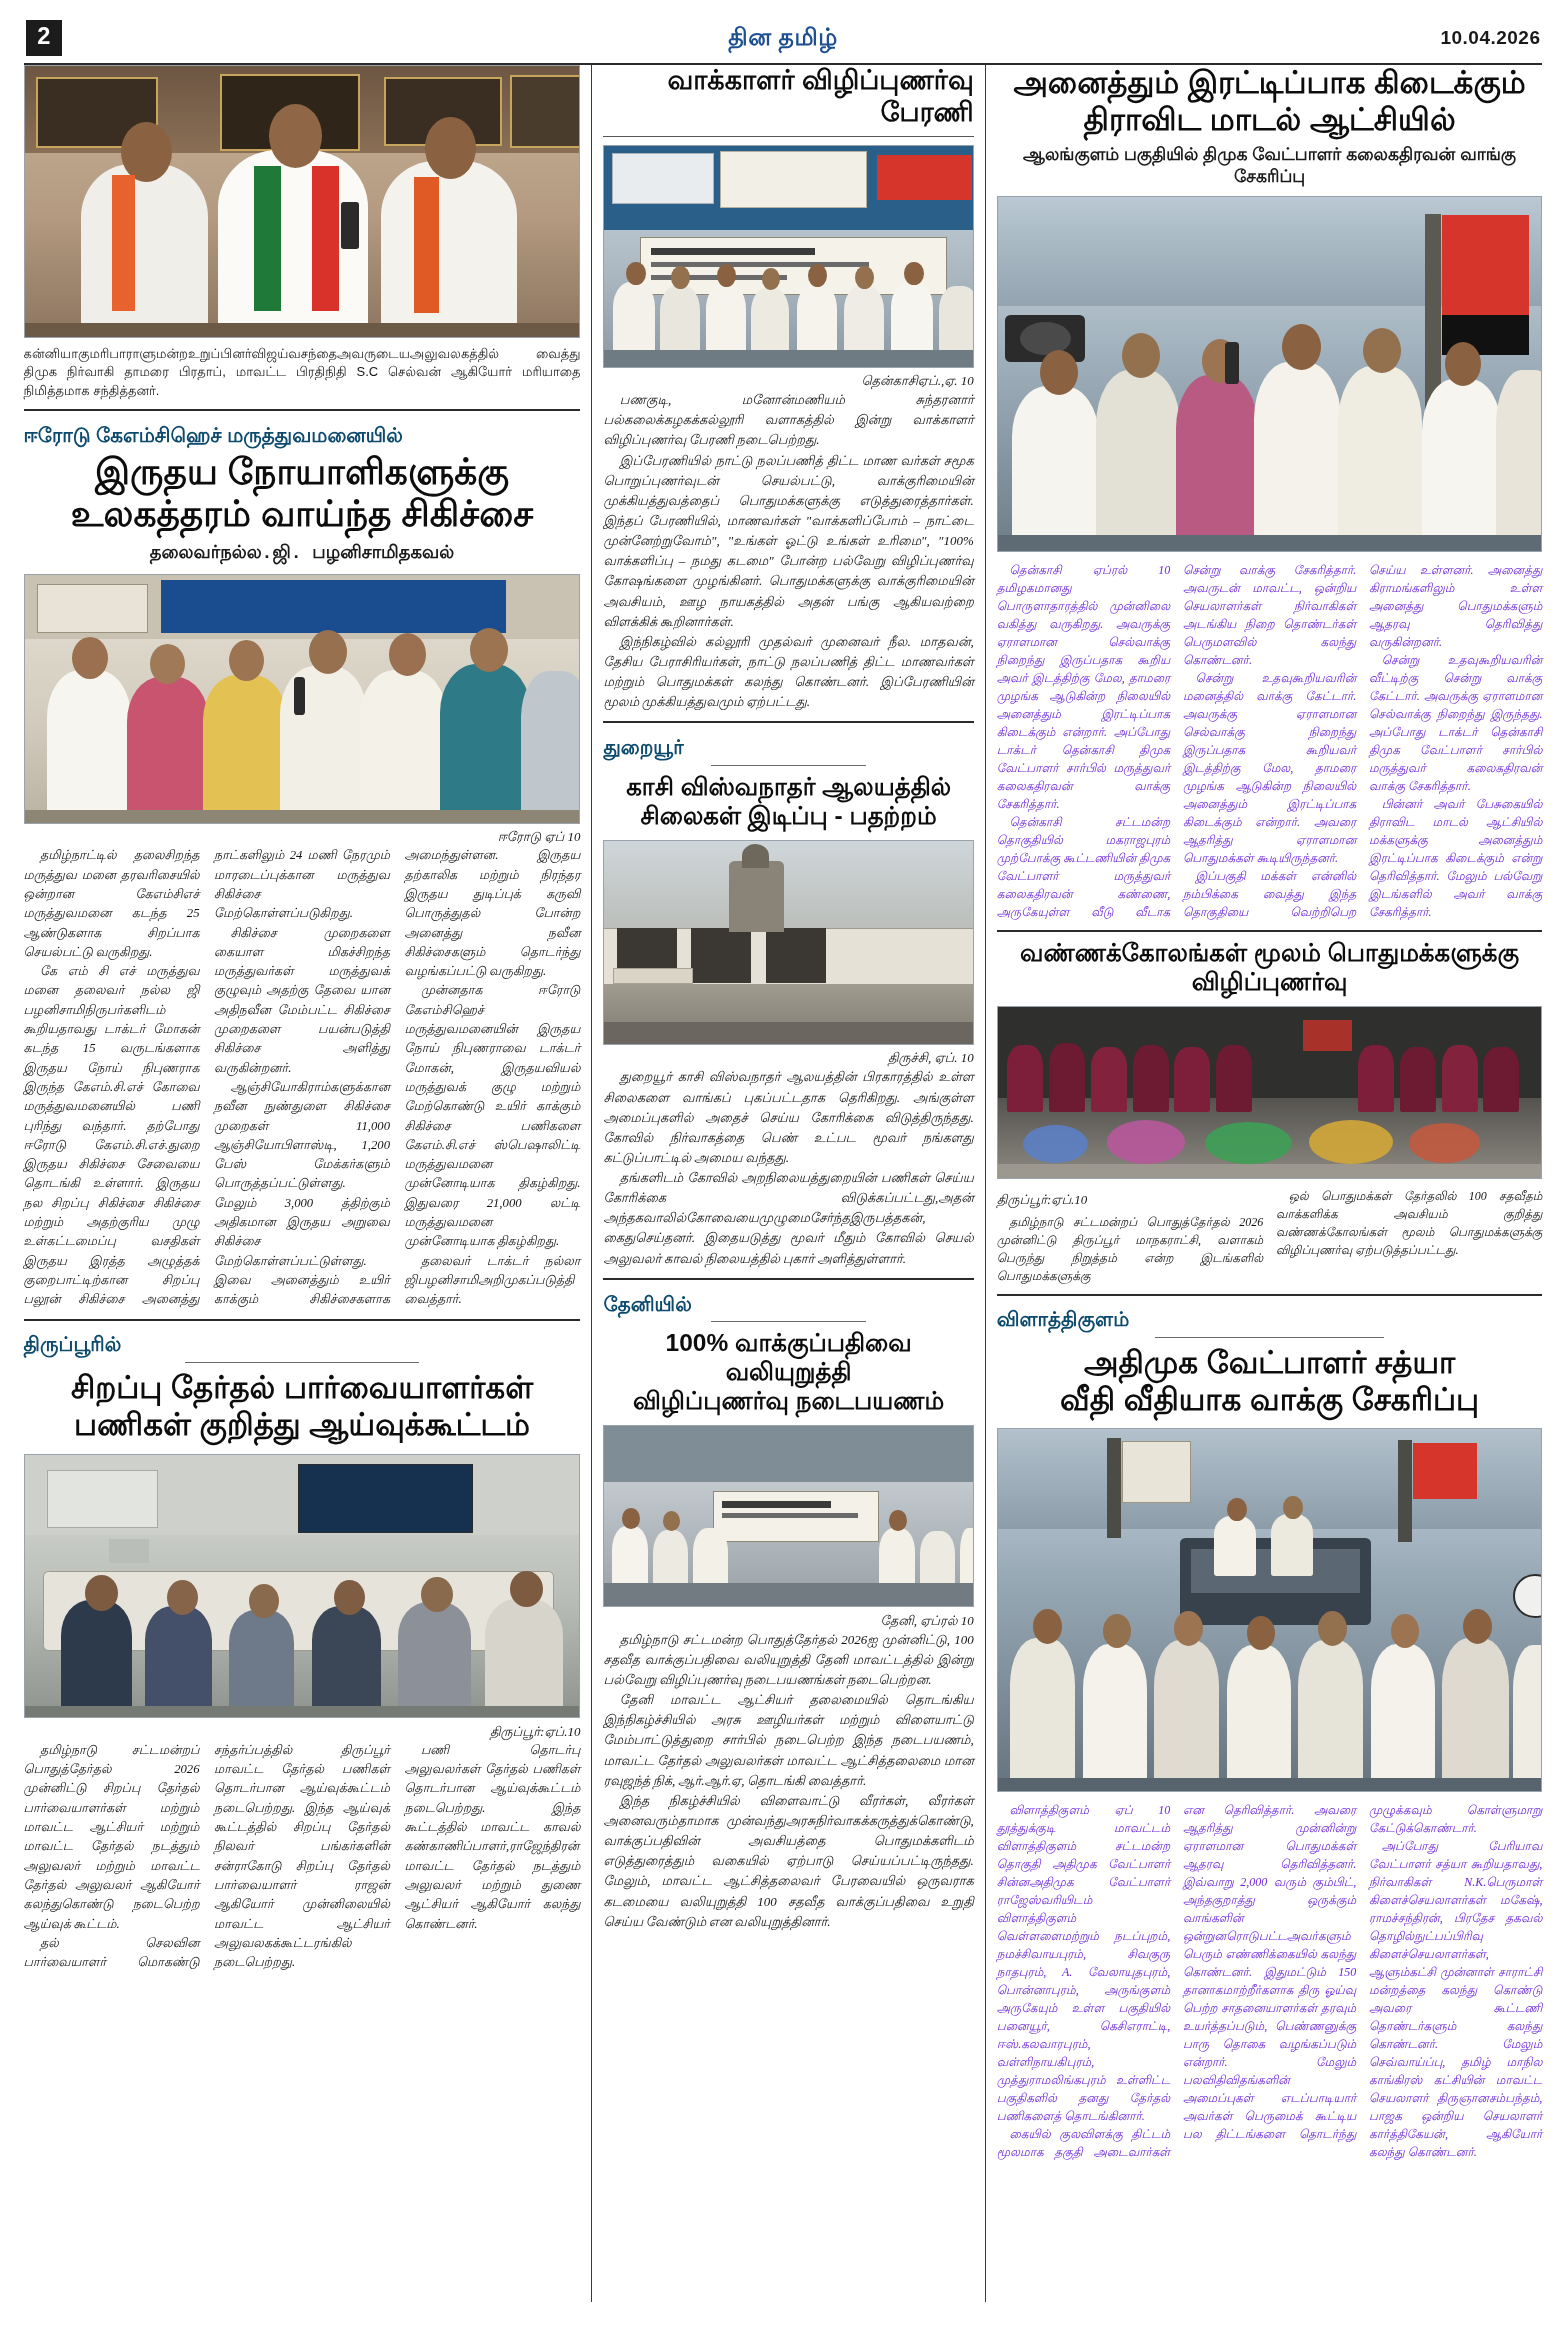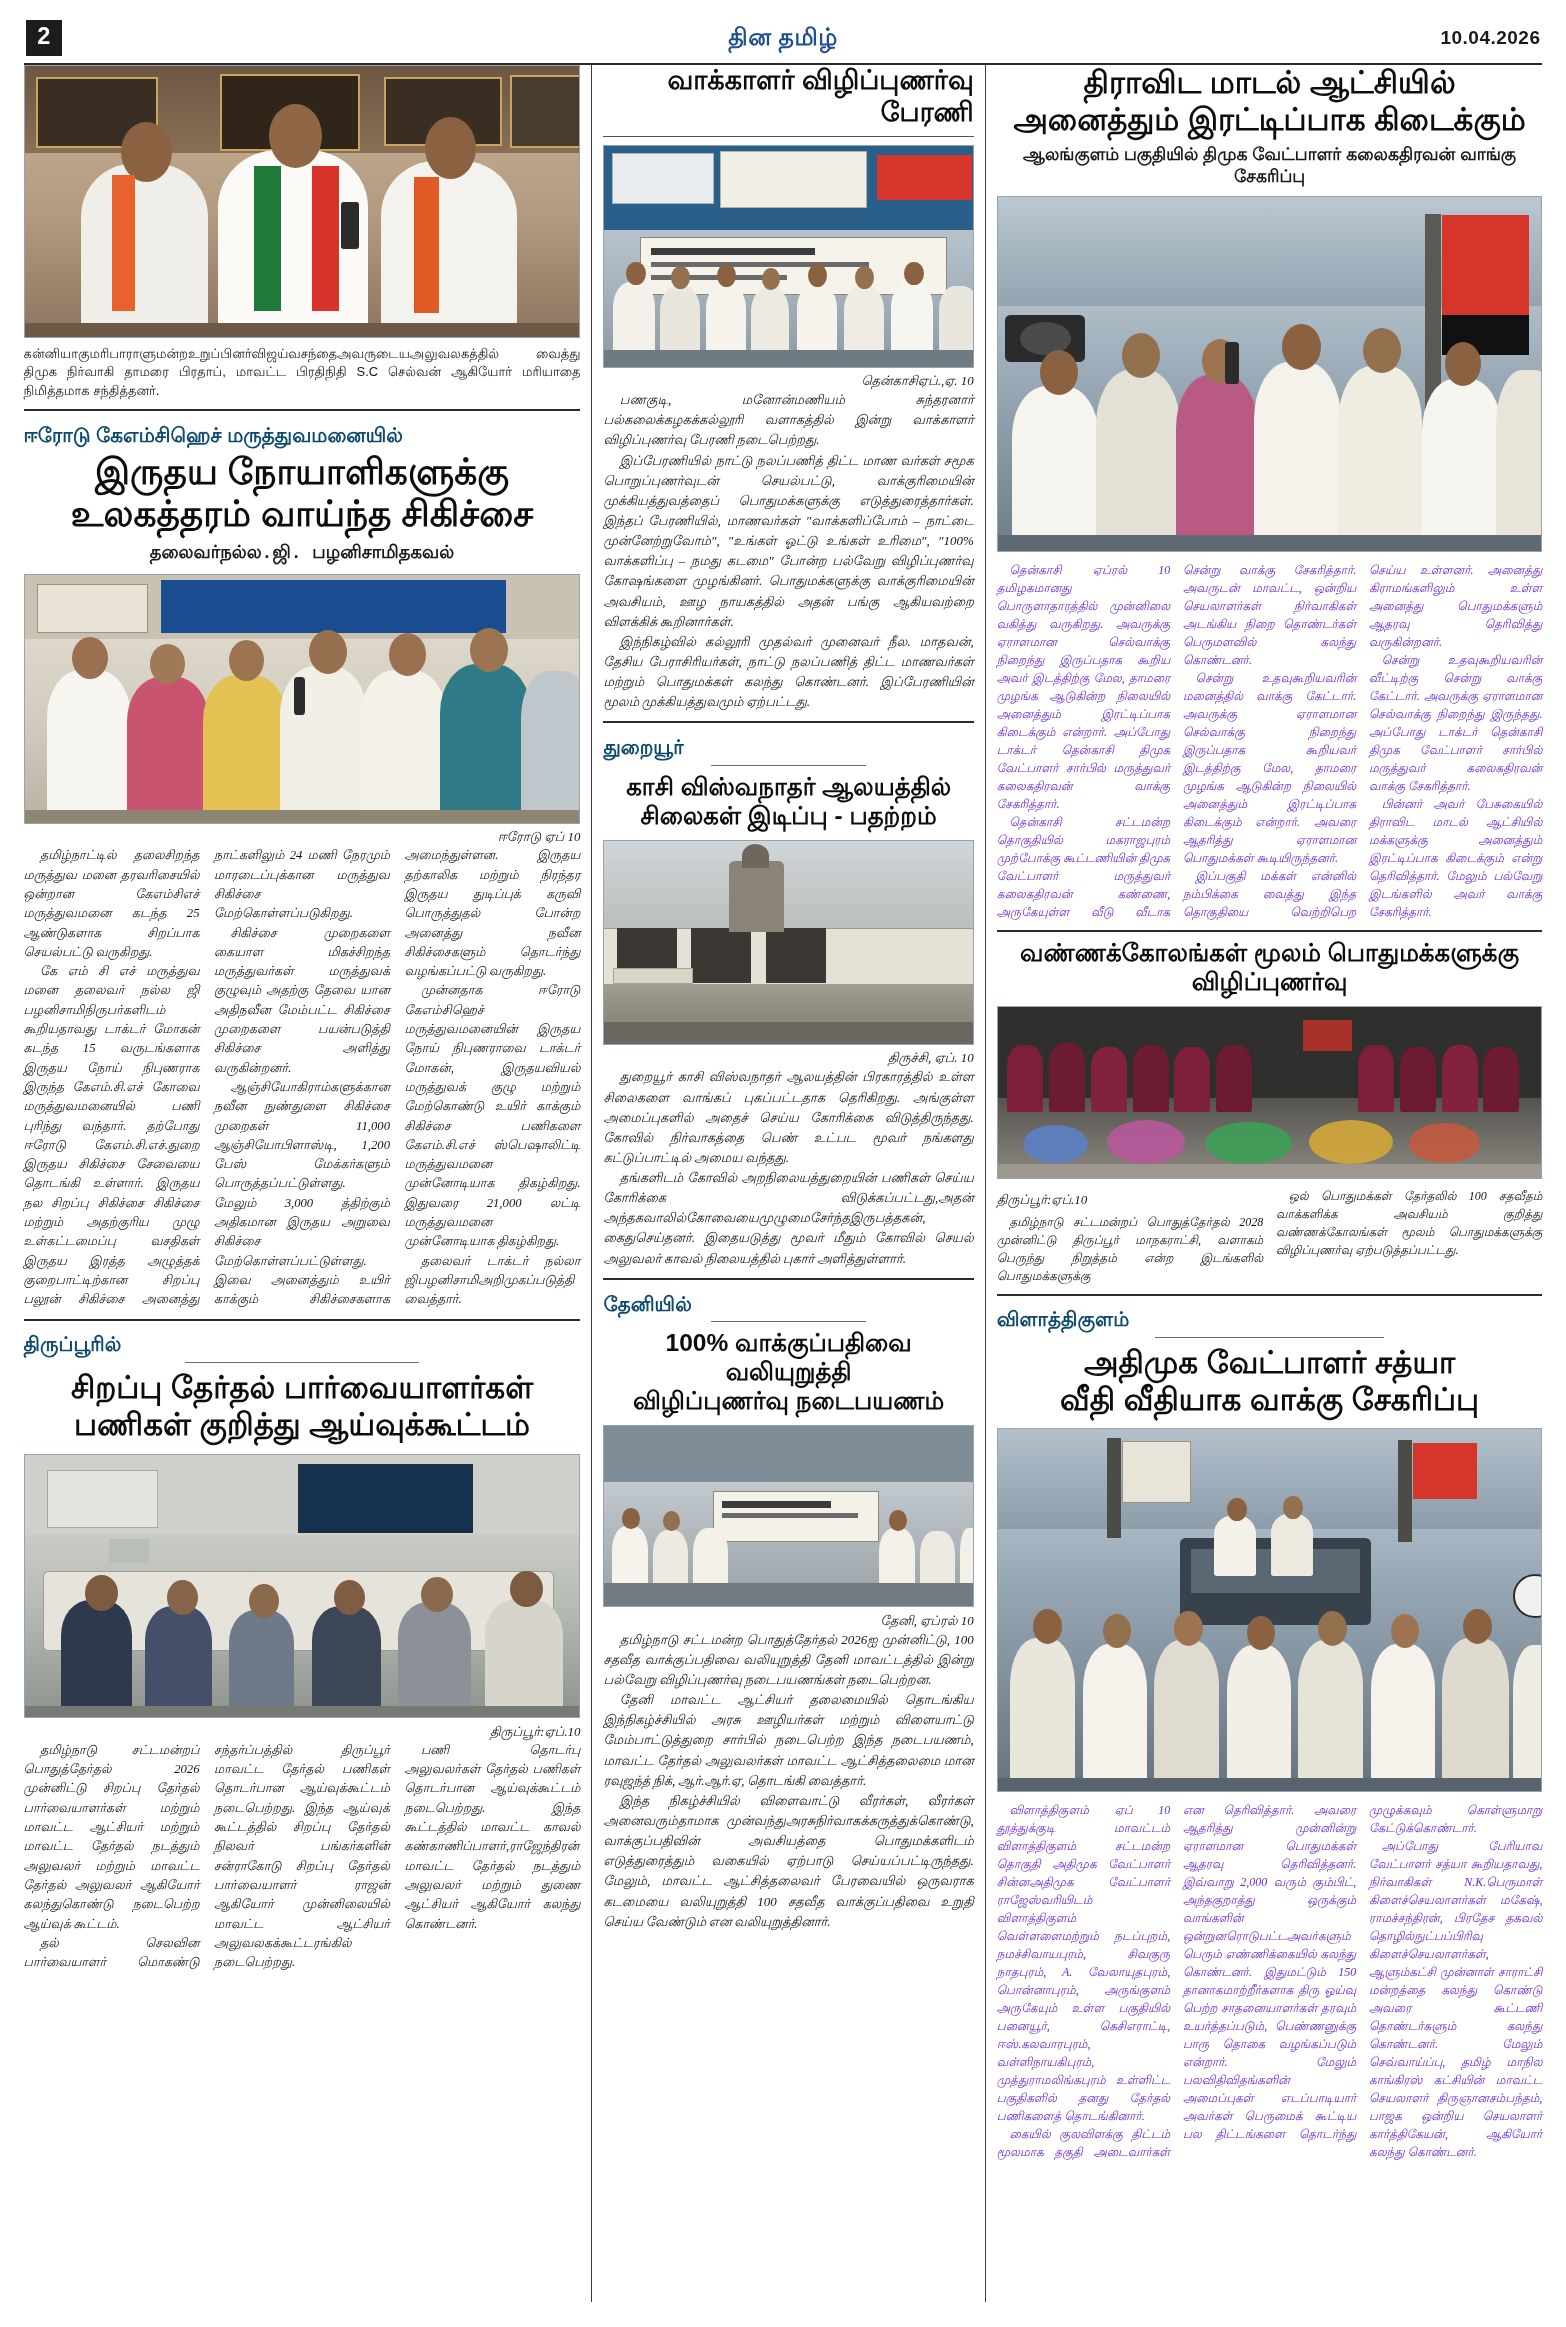--- a/index.html
+++ b/index.html
@@ -325,22 +325,22 @@
       <div class="body1 mid-body">
         <p>தமிழ்நாடு சட்டமன்ற பொதுத்தேர்தல் 2026ஐ முன்னிட்டு, 100 சதவீத வாக்குப்பதிவை வலியுறுத்தி தேனி மாவட்டத்தில் இன்று பல்வேறு விழிப்புணர்வு நடைபயணங்கள் நடைபெற்றன.</p>
         <p>தேனி மாவட்ட ஆட்சியர் தலைமையில் தொடங்கிய இந்நிகழ்ச்சியில் அரசு ஊழியர்கள் மற்றும் விளையாட்டு மேம்பாட்டுத்துறை சார்பில் நடைபெற்ற இந்த நடைபயணம், மாவட்ட தேர்தல் அலுவலர்கள் மாவட்ட ஆட்சித்தலைமை மான ரவுஜந்த் நிக், ஆர்.ஆர்.ஏ, தொடங்கி வைத்தார்.</p>
         <p>இந்த நிகழ்ச்சியில் விளைவாட்டு வீரர்கள், வீரர்கள் அனைவரும்தாமாக முன்வந்துஅரசுநிர்வாகக்கருத்துக்கொண்டு, வாக்குப்பதிவின் அவசியத்தை பொதுமக்களிடம் எடுத்துரைத்தும் வகையில் ஏற்பாடு செய்யப்பட்டிருந்தது. மேலும், மாவட்ட ஆட்சித்தலைவர் பேரவையில் ஒருவராக கடமையை வலியுறுத்தி 100 சதவீத வாக்குப்பதிவை உறுதி செய்ய வேண்டும் என வலியுறுத்தினார்.</p>
       </div>
 
     </div>
 
     <div class="col col-right">
 
+      <div class="head-xl s2">அனைத்தும் இரட்டிப்பாக கிடைக்கும்</div>
       <div class="head-xl s2">திராவிட மாடல் ஆட்சியில்</div>
-      <div class="head-xl s2">அனைத்தும் இரட்டிப்பாக கிடைக்கும்</div>
       <div class="subhead">ஆலங்குளம் பகுதியில் திமுக வேட்பாளர் கலைகதிரவன் வாங்கு சேகரிப்பு</div>
 
       <div class="photo" style="height:356px;margin-top:9px;background:#9fb0bc;">
         <div class="sc" style="inset:0;background:linear-gradient(180deg,#cfd9e0 0%,#9fb0bc 45%,#6d7d88 100%);"></div>
         <div class="sc" style="left:0;top:0;width:100%;height:109px;background:linear-gradient(180deg,#b9c8d2,#93a4b0);"></div>
         <div class="sc" style="left:427px;top:16.4px;width:16.4px;height:273px;background:#5a5a52;"></div>
         <div class="sc" style="left:444px;top:18px;width:87px;height:136px;background:#d6352c;"></div>
         <div class="sc" style="left:444px;top:118px;width:87px;height:40px;background:#111;"></div>
         <div class="sc" style="left:7.3px;top:118px;width:80px;height:47px;background:#2b2b2b;border-radius:5.5px;"></div>
         <div class="sc" style="left:22px;top:125px;width:51px;height:33px;background:#4a4a4a;border-radius:50%;"></div>
@@ -392,21 +392,21 @@
         <div class="sc" style="left:207px;top:115px;width:87px;height:42px;background:#3f9e57;border-radius:50%;opacity:.92;"></div>
         <div class="sc" style="left:311px;top:113px;width:84px;height:44px;background:#d0a63a;border-radius:50%;opacity:.92;"></div>
         <div class="sc" style="left:411px;top:116px;width:71px;height:40px;background:#c25a3f;border-radius:50%;opacity:.9;"></div>
         <div class="sc" style="left:25.5px;top:118px;width:65px;height:38px;background:#5b7fc4;border-radius:50%;opacity:.9;"></div>
         <div class="grnd" style="height:14.5px;background:#9c9890;"></div>
       </div>
 
       <div style="display:flex;gap:12.7px;margin-top:7.3px;">
         <div style="flex:1;">
           <div class="dateline" style="text-align:left;">திருப்பூர்:ஏப்.10</div>
-          <p style="margin:3.6px 0 0 0;font-size:12px;line-height:1.5;text-align:justify;font-style:italic;text-indent:12.7px;">தமிழ்நாடு சட்டமன்றப் பொதுத்தேர்தல் 2028 முன்னிட்டு திருப்பூர் மாநகராட்சி, வளாகம் பெருந்து நிறுத்தம் என்ற இடங்களில் பொதுமக்களுக்கு</p>
+          <p style="margin:3.6px 0 0 0;font-size:12px;line-height:1.5;text-align:justify;font-style:italic;text-indent:12.7px;">தமிழ்நாடு சட்டமன்றப் பொதுத்தேர்தல் 2026 முன்னிட்டு திருப்பூர் மாநகராட்சி, வளாகம் பெருந்து நிறுத்தம் என்ற இடங்களில் பொதுமக்களுக்கு</p>
         </div>
         <div style="flex:1;">
           <p style="margin:0;font-size:12px;line-height:1.5;text-align:justify;font-style:italic;text-indent:12.7px;">ஒல் பொதுமக்கள் தேர்தலில் 100 சதவீதம் வாக்களிக்க அவசியம் குறித்து வண்ணக்கோலங்கள் மூலம் பொதுமக்களுக்கு விழிப்புணர்வு ஏற்படுத்தப்பட்டது.</p>
         </div>
       </div>
 
       <div class="hr-thick"></div>
 
       <div class="kicker">விளாத்திகுளம்</div>
       <div class="kicker-underline"></div>

